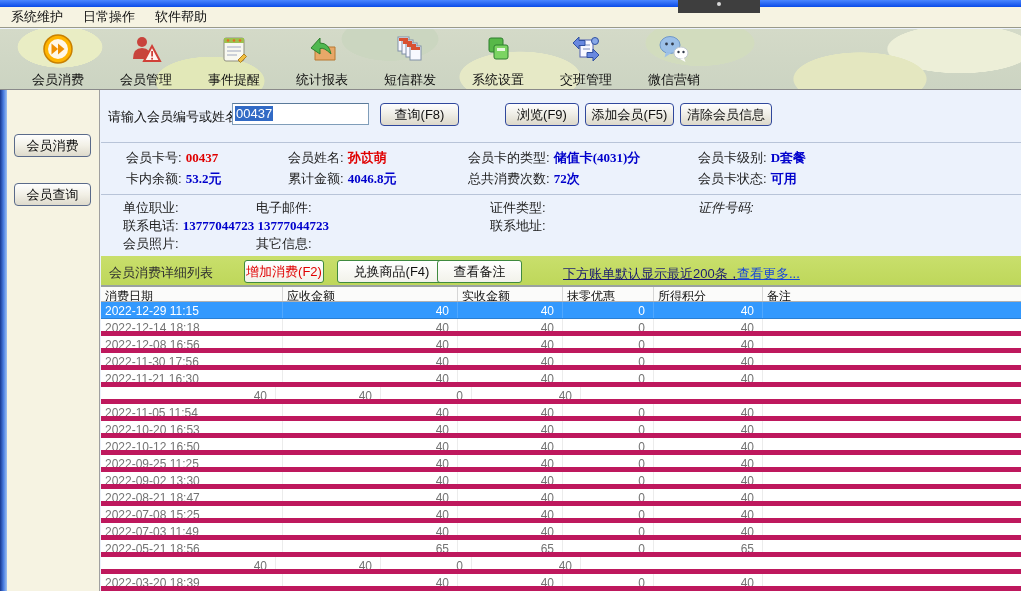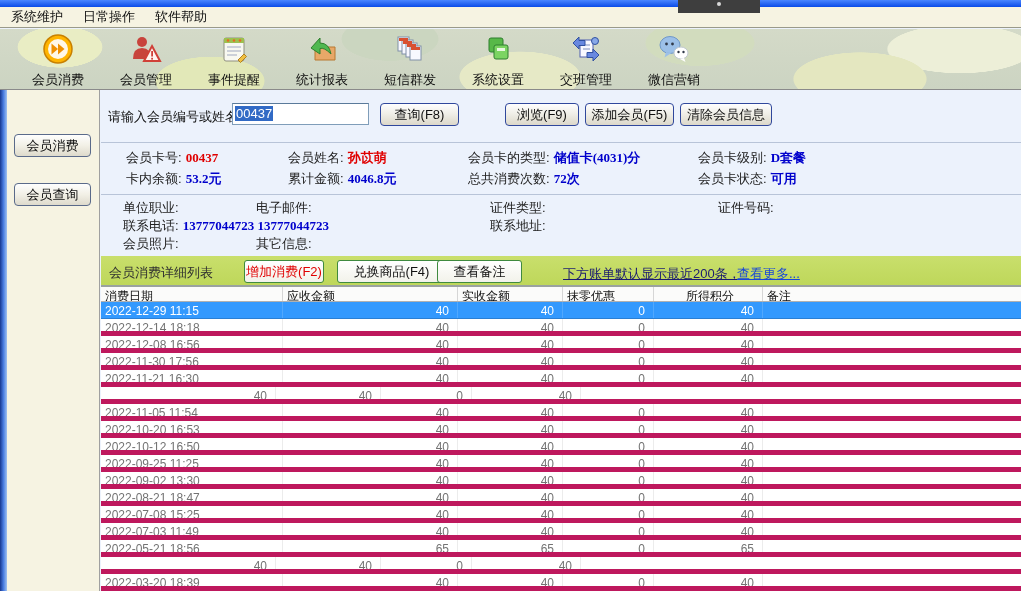--- a/index.html
+++ b/index.html
@@ -73,21 +73,21 @@
 
   .irow { position:absolute; left:0; width:920px; height:20px; font-size:13px; }
   .icell { position:absolute; white-space:nowrap; }
   .ilabel { color:#222222;margin-left:8px; }
   .ival { font-weight:bold; font-family:"Liberation Serif","DejaVu Serif",serif; margin-left:4px; }
   .red  { color:#E00000; }
   .blue { color:#0000CC; }
   .rA { top:59px; } .rB { top:80px; }
   .rC { top:109px; } .rD { top:127px; } .rE { top:145px; }
   .c1 { left:17px; } .c2 { left:179px; } .c3 { left:359px; } .c4 { left:589px; }
-  .k1 { left:14px; } .k2 { left:147px; } .k3 { left:381px; } .k4 { left:609px; }
+  .k1 { left:14px; } .k2 { left:147px; } .k3 { left:381px; } .k4 { left:589px;font-style:italic; }
 
   
   .green-bar { position:absolute; left:0; top:166px; width:920px; height:31px;
     background:linear-gradient(#C9DF6C,#BED75A); border-bottom:2px solid #9AA2A0; }
   .gb-title { position:absolute; left:8px; top:8px; font-size:13px; color:#303030; }
   .gb-btn { position:absolute; top:4px; height:23px;
     background:linear-gradient(#FFFFFF,#F2F2EA); border:1px solid #3F8A3F; border-radius:3px;
     font-size:13px; color:#101010; font-family:inherit; cursor:pointer; }
   .gb-add { left:143px; width:80px; color:#E00000; }
   .gb-exc { left:236px; width:109px; }
@@ -106,21 +106,21 @@
     white-space:nowrap; cursor:default; }
   .tbody { height:289px; overflow:hidden; }
   .tr { display:flex; height:17px; border-bottom:5px solid #be185d; color:#737373;
     cursor:default; }
   .tr .td { border-right:1px solid #ECECEC; padding-top:2px; white-space:nowrap; overflow:hidden; }
   .td.date { padding-left:4px; }
   .td.num  { text-align:right; padding-right:8px; }
   .tr.selected { background:#3399FE; color:#FFFFFF; border-bottom:1px solid #2A7FD4; }
   .tr.selected .td { border-right-color:rgba(255,255,255,0.15); }
   .w1 { width:182px; } .w2 { width:175px; } .w3 { width:105px; }
-  .w4 { width:91px; }  .w5 { width:109px;text-align:center; } .w6 { flex:1; border-right:none !important; }
+  .w4 { width:91px; }  .w5 { width:109px; } .w6 { flex:1; border-right:none !important; }
 </style>
 </head>
 <body>
 
 <div class="screen">
 
   <div class="titlebar"></div>
   <div class="record-overlay">
     <span class="dot"></span>
   </div>

